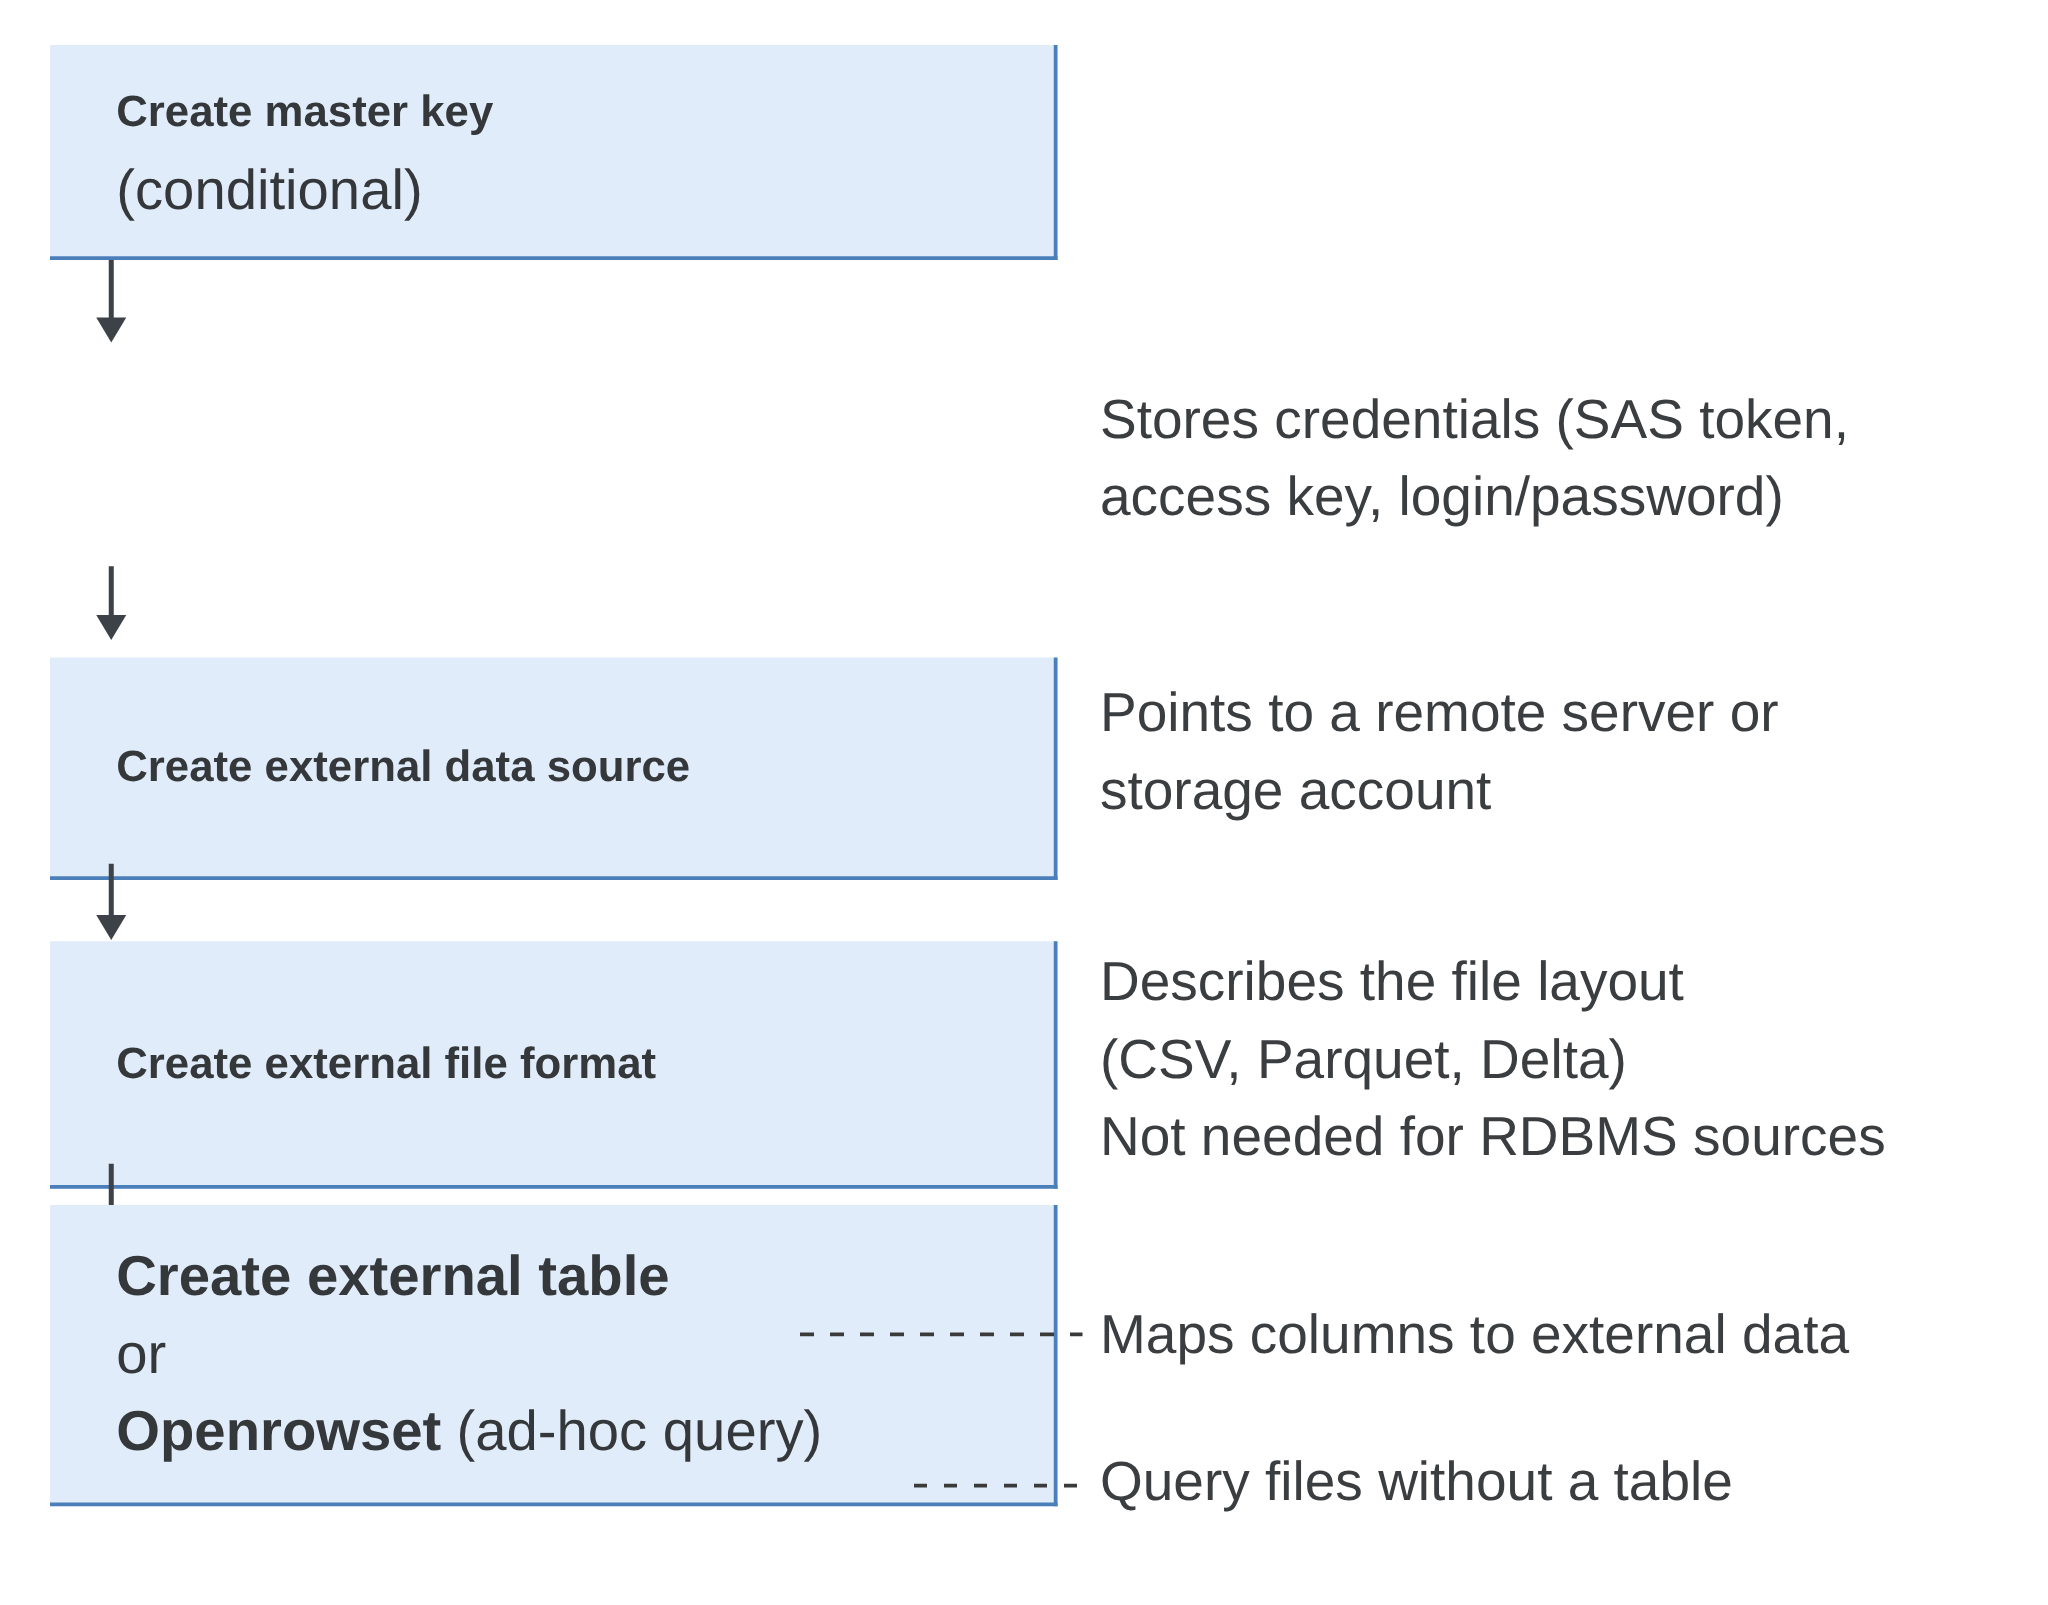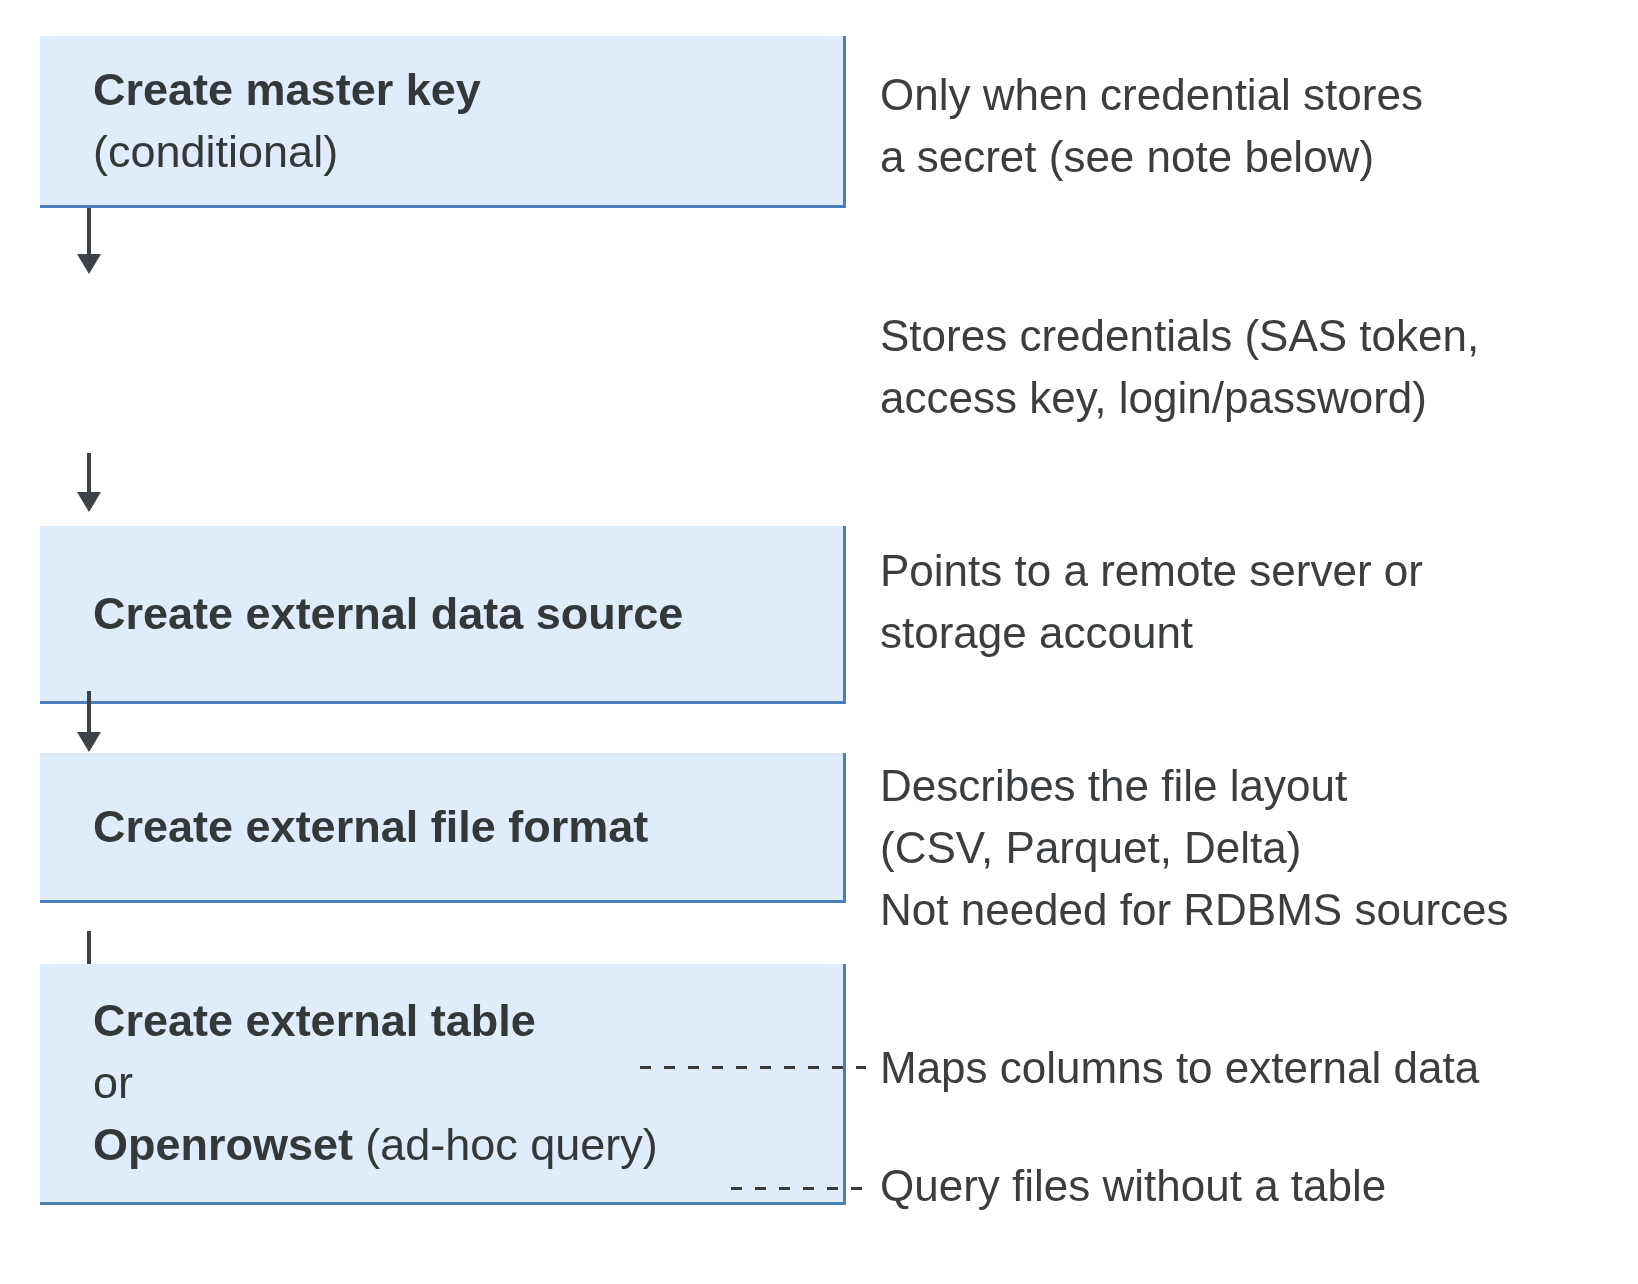--- a/index.html
+++ b/index.html
@@ -29,21 +29,21 @@
     border-right: 3px solid var(--box-border);
     border-bottom: 3px solid var(--box-border);
     display: flex;
     flex-direction: column;
     justify-content: center;
     padding-left: 53px;
     color: var(--title-text);
   }
   .box-title {
     font-weight: bold;
-    font-size: 45px;
+    font-size: 35px;
     line-height: 62px;
     white-space: pre-line;
   }
   .box-sub {
     font-weight: 400;
     font-size: 45px;
     line-height: 62px;
   }
   .box-line {
     font-size: 45px;
@@ -79,21 +79,21 @@
   }
   .dash {
     position: absolute;
     height: 3px;
     background: repeating-linear-gradient(90deg, var(--dash) 0 11px, transparent 11px 24px);
   }
   
   .box-1 { top: 36px;  height: 172px; }
   .box-2 { top: 275px; height: 178px; }
   .box-3 { top: 526px; height: 178px; }
-  .box-4 { top: 753px; height: 150px; }
+  .box-4 { top: 753px; height: 198px; }
   .box-5 { top: 964px; height: 241px; }
   .arrow-1 { top: 208px; height: 47px; }
   .arrow-2 { top: 453px; height: 40px; }
   .arrow-3 { top: 691px; height: 42px; }
   .arrow-4 { top: 931px; height: 56px; }
   .note-1 { top: 64px; }
   .note-2 { top: 305px; }
   .note-3 { top: 540px; }
   .note-4 { top: 755px; }
   .note-5a { top: 1037px; }
@@ -128,22 +128,20 @@
     <div class="box-line bold">Create external table</div>
     <div class="box-line">or</div>
     <div class="box-line">
       <span class="bold">Openrowset</span><span class="suffix">(ad-hoc query)</span>
     </div>
   </div>
 
   <div class="dash dash-1"></div>
   <div class="dash dash-2"></div>
 
-  <div class="desc note-1">Only when credential stores
-a secret (see note below)</div>
   <div class="desc note-2">Stores credentials (SAS token,
 access key, login/password)</div>
   <div class="desc note-3">Points to a remote server or
 storage account</div>
   <div class="desc note-4">Describes the file layout
 (CSV, Parquet, Delta)
 Not needed for RDBMS sources</div>
   <div class="desc note-5a">Maps columns to external data</div>
   <div class="desc note-5b">Query files without a table</div>
 

